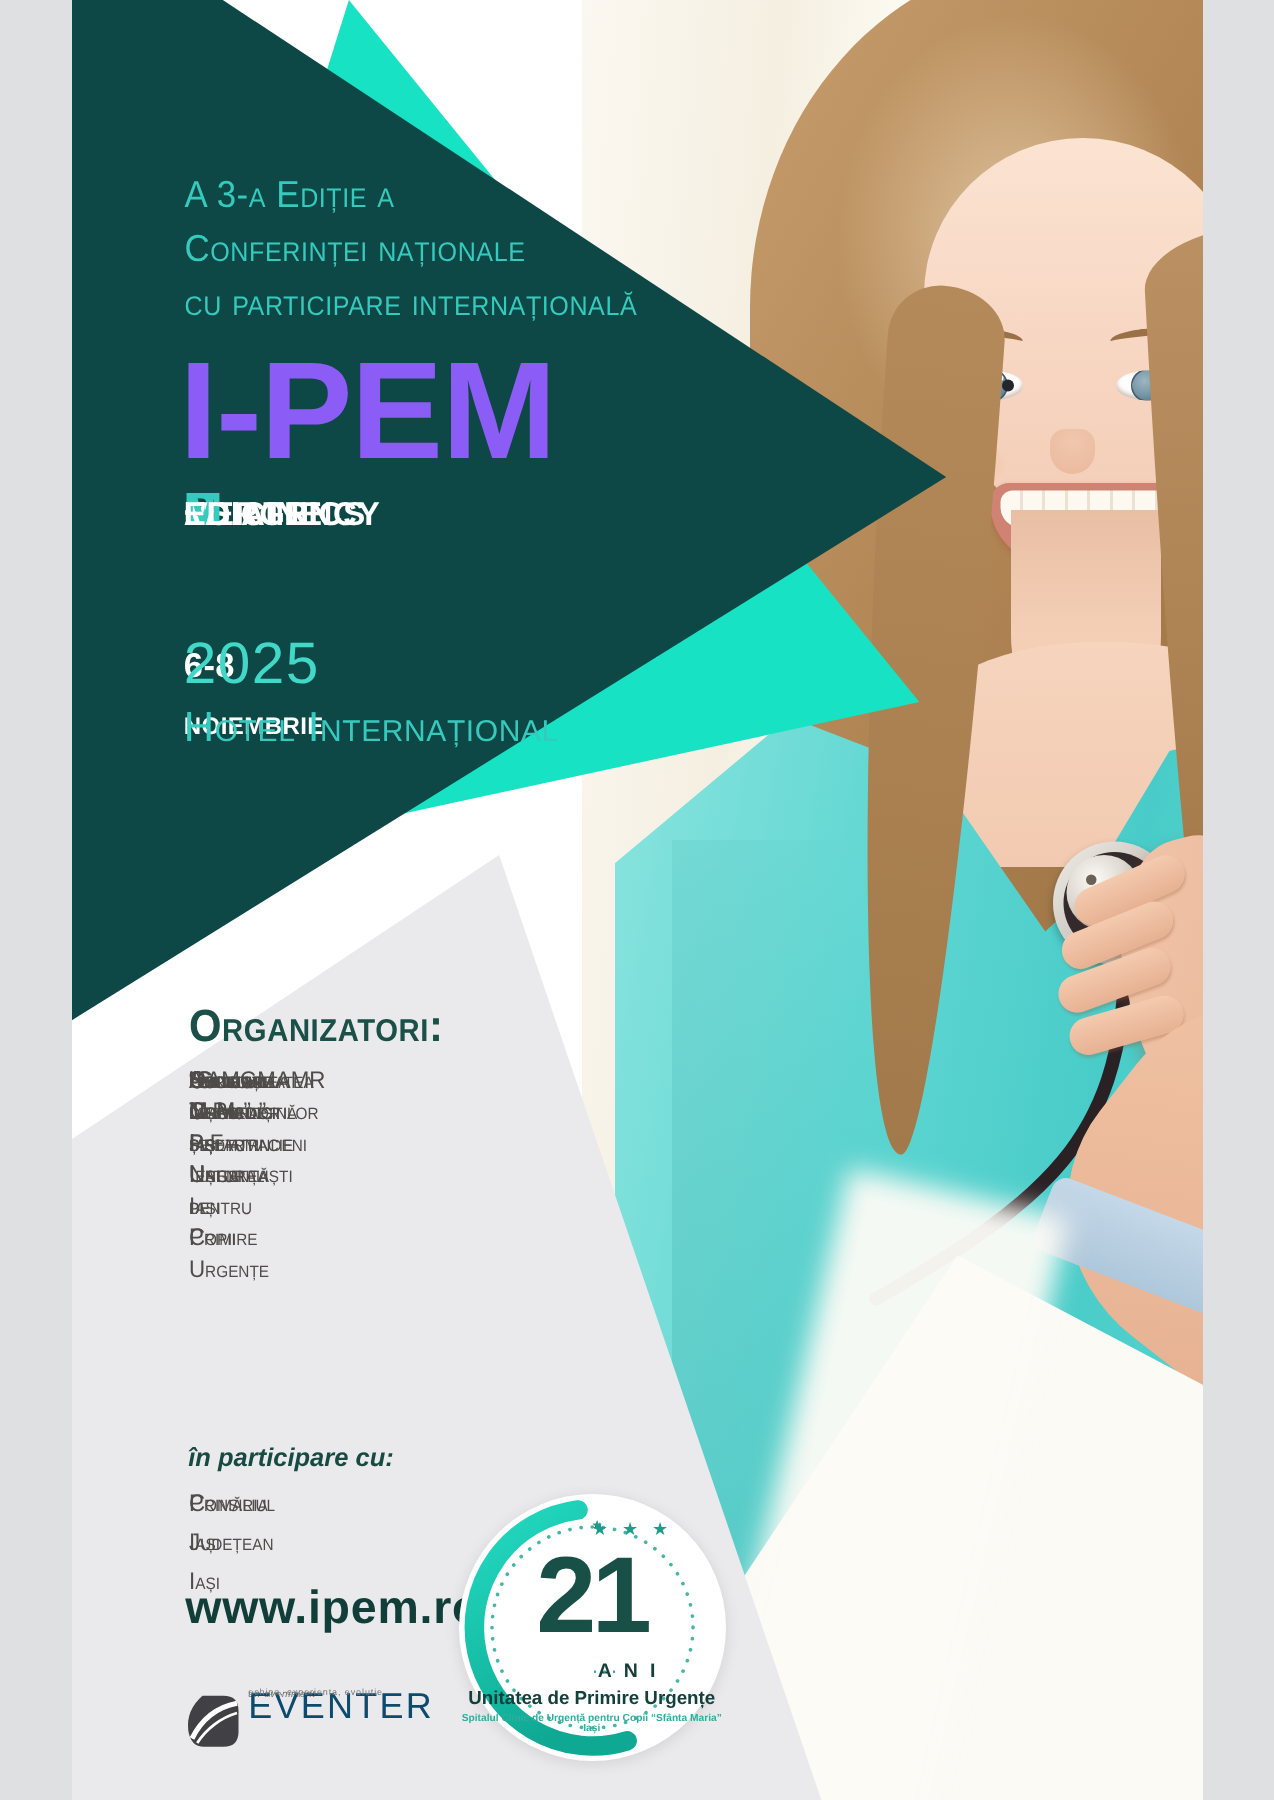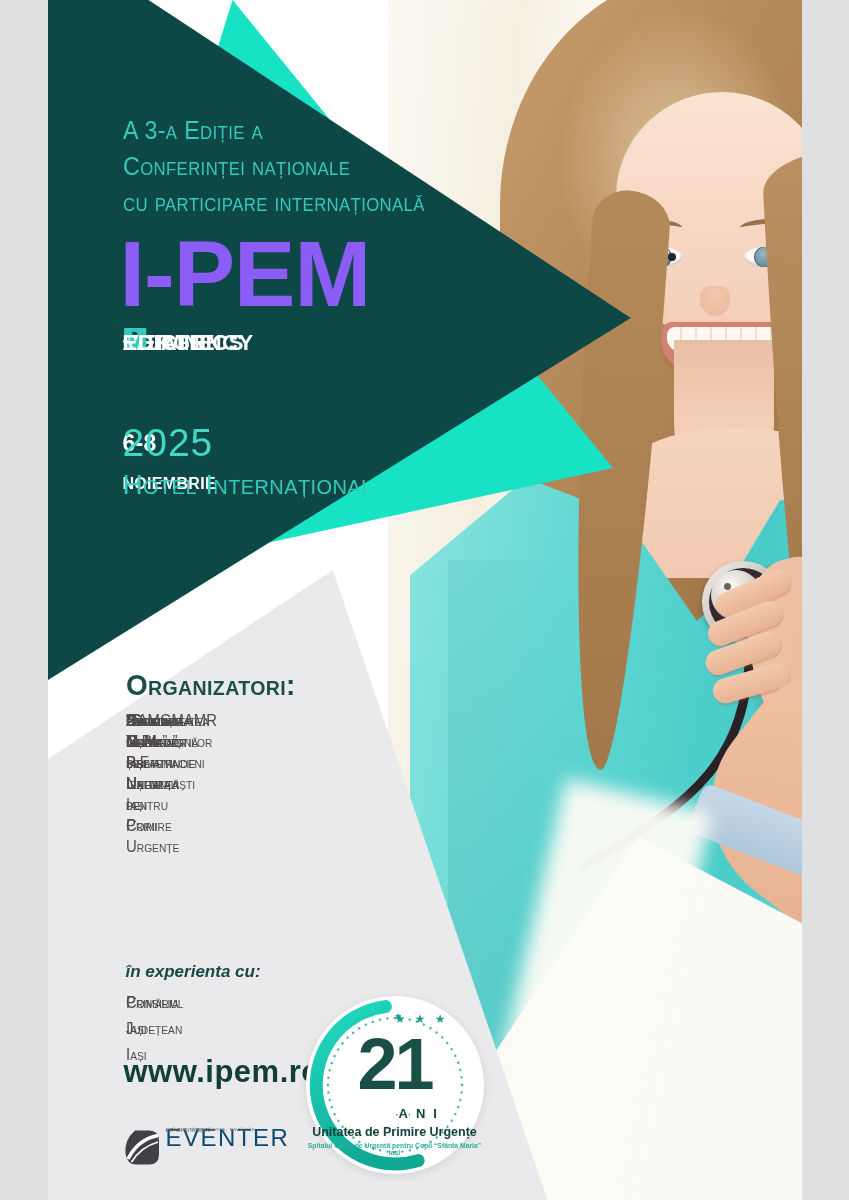--- a/index.html
+++ b/index.html
@@ -222,21 +222,21 @@
         <div>pentru Copiii de Pretutindeni</div>
     </div>
     <div class="org-item">
       <div>Colegiul Medicilor Iași</div>
     </div>
     <div class="org-item">
       <div>OAMGMAMR Iași</div>
     </div>
   </div>
 
-  <div class="txt partner-head">în experienta cu:</div>
+  <div class="txt partner-head">în participare cu:</div>
   <div class="txt partner-list sc cond">
     <div>Consiliul Județean Iași</div>
     <div>Primăria Iași</div>
   </div>
 
   <div class="txt website">www.ipem.ro</div>
 
   <div class="badge">
     <div class="badge-disc"></div>
     <svg width="178" height="178" viewBox="0 0 178 178">

